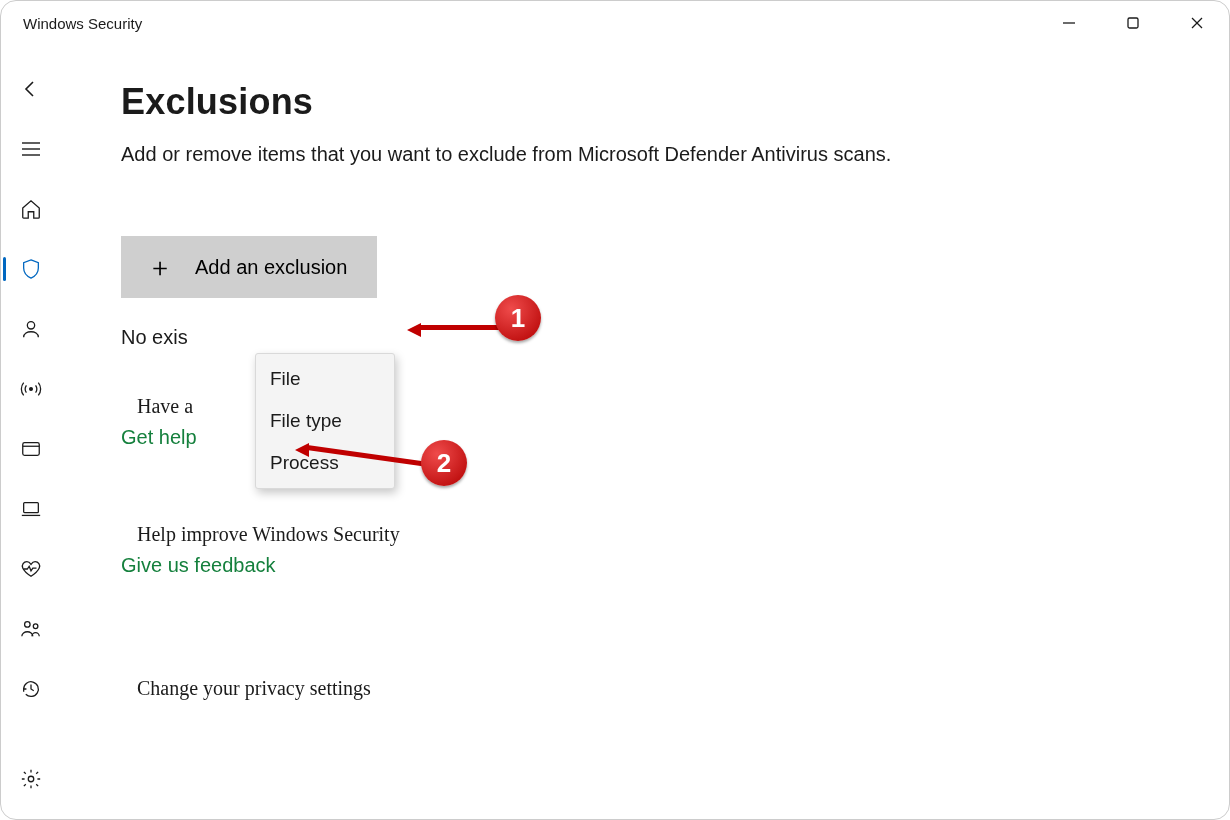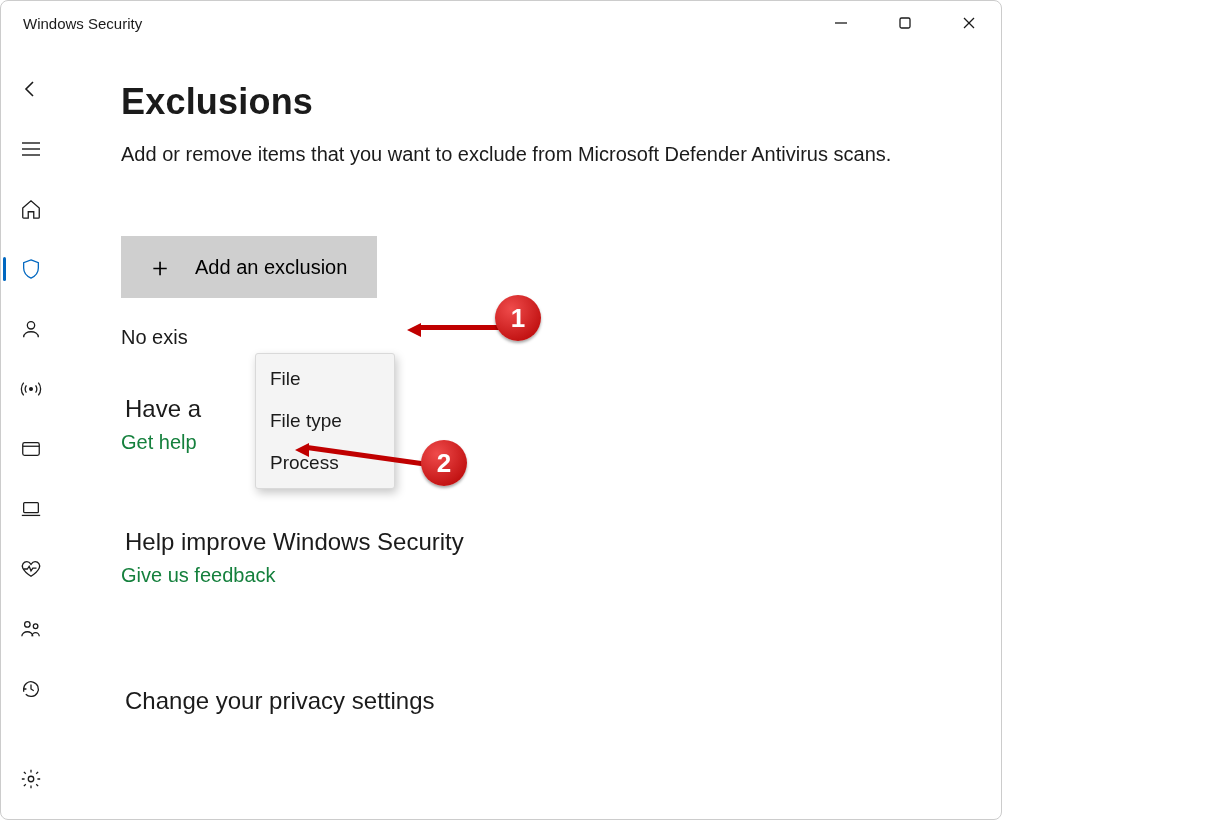--- a/index.html
+++ b/index.html
@@ -5,24 +5,24 @@
   * { box-sizing: border-box; }
   html, body {
     margin: 0; padding: 0;
     width: 1230px; height: 820px;
     font-family: "Segoe UI", sans-serif;
     background: #ffffff;
     color: #1b1b1b;
     overflow: hidden;
   }
   .window {
-    width: 1002px; height: 820px;
+    width: 1230px; height: 820px;
     position: relative;
     border: 1px solid #ccc;
-    border-radius: 8px;
+    border-radius: 16px;
     background: #fff;
   }
   .titlebar {
     height: 44px;
     display: flex;
     align-items: center;
     justify-content: space-between;
     padding: 0 0 0 22px;
   }
   .titlebar .app-title {
@@ -95,22 +95,23 @@
     font-family: inherit;
     cursor: pointer;
     margin-bottom: 28px;
   }
   .add-btn .plus { font-size: 26px; font-weight: 300; line-height: 1; }
   .status-line {
     font-size: 20px;
     margin: 0 0 46px 0;
   }
   .section-head {
-    font-size: 24px;
-    margin: 30px 0 8px 4px;
+    font-size: 20px;
+    margin: 30px 0 8px 16px;
+    font-family: Liberation Serif, serif;
   }
   .link {
     color: #15803d;
     font-size: 20px;
     cursor: pointer;
     display: inline-block;
     margin-bottom: 44px;
   }
   .dropdown {
     position: absolute;

